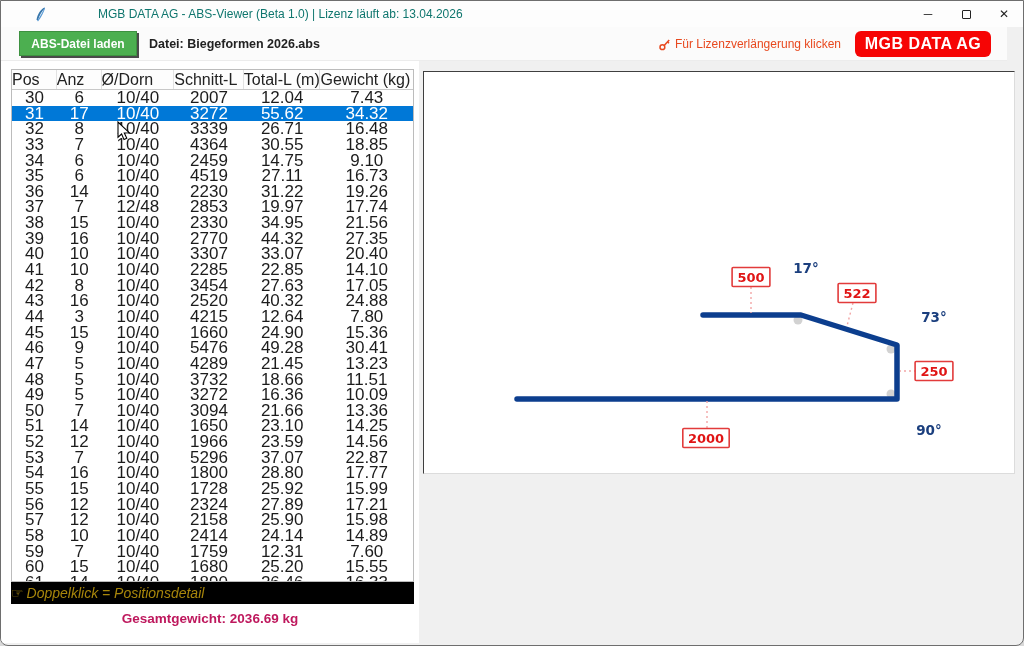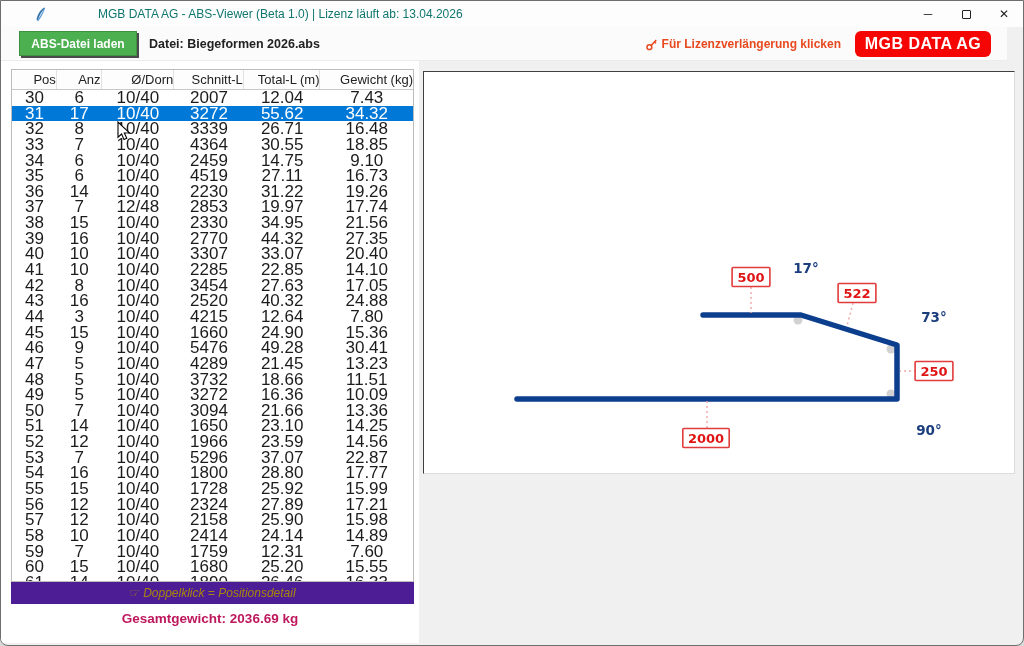--- a/index.html
+++ b/index.html
@@ -33,52 +33,52 @@
   .load-btn {
     position:absolute; left:18px; top:4px; width:118px; height:25px;
     background:#4caf50; border:1px solid #3d9140;
     box-shadow:2px 2px 0 #4a4a4a;
     color:#ffffff; font-weight:bold; font-size:12px;
     display:flex; align-items:center; justify-content:center;
   }
   .file-label { position:absolute; left:148px; top:0; height:34px; line-height:34px; font-size:12.5px; font-weight:bold; color:#222; }
   .license-link {
     position:absolute; right:166px; top:0; height:34px; line-height:34px;
-    font-size:12px; font-weight:bold; color:#e8491f; white-space:nowrap;
+    font-size:12px; font-weight:normal; color:#e8491f; white-space:nowrap;
     display:flex; align-items:center; gap:4px;
   }
   .logo-badge {
     position:absolute; right:16px; top:4px; width:136px; height:26px;
     background:#f60505; color:#ffffff; font-weight:bold; font-size:16px;
     display:flex; align-items:center; justify-content:center; letter-spacing:0.5px;border-radius:6px;
   }
 
   
   .left-panel { position:absolute; top:60px; left:0; width:418px; bottom:2px; background:#ffffff; }
   .treeview {
     position:absolute; left:10px; top:8px; width:403px; height:513px;
     background:#ffffff; border:1px solid #bcbcbc; overflow:hidden;
   }
   .tv-header { display:flex; height:20px; background:#fdfdfd; border-bottom:1px solid #c8c8c8; }
   .tv-header .hcell {
-    font-size:13px; color:#222; text-align:right; line-height:19px;
+    font-size:16px; color:#222; text-align:left; line-height:19px;
     border-right:1px solid #e2e2e2; overflow:hidden; white-space:nowrap;
   }
   .tv-header .hcell:last-child { border-right:none; }
   .tv-body { height:491px; overflow:hidden; }
   .trow { display:flex; height:15.65px; line-height:15.65px; font-size:17px; color:#1c1c1c; background:#ffffff; }
   .trow.selected { background:#0078d7; color:#ffffff; }
   .tcell { text-align:center; white-space:nowrap; overflow:hidden; }
   .c0 { width:45px; } .c1 { width:45px; } .c2 { width:73px; }
   .c3 { width:70px; } .c4 { width:77px; } .c5 { width:93px; }
 
   .hint-bar {
     position:absolute; left:10px; top:521px; width:403px; height:22px;
-    background:#4c1d95; color:#a8860b; font-size:12px; font-style:italic;
-    text-align:center; line-height:22px;
+    background:#000000; color:#a8860b; font-size:14px; font-style:italic;
+    line-height:22px;
   }
   .hint-bar .hand { font-style:normal; margin-right:3px; }
   .total-label {
     position:absolute; left:0; top:550px; width:418px; height:22px;
     text-align:center; font-size:13.5px; font-weight:bold; color:#be185d;
   }
 
   
   .canvas {
     position:absolute; left:422px; top:70px; width:592px; height:403px;

